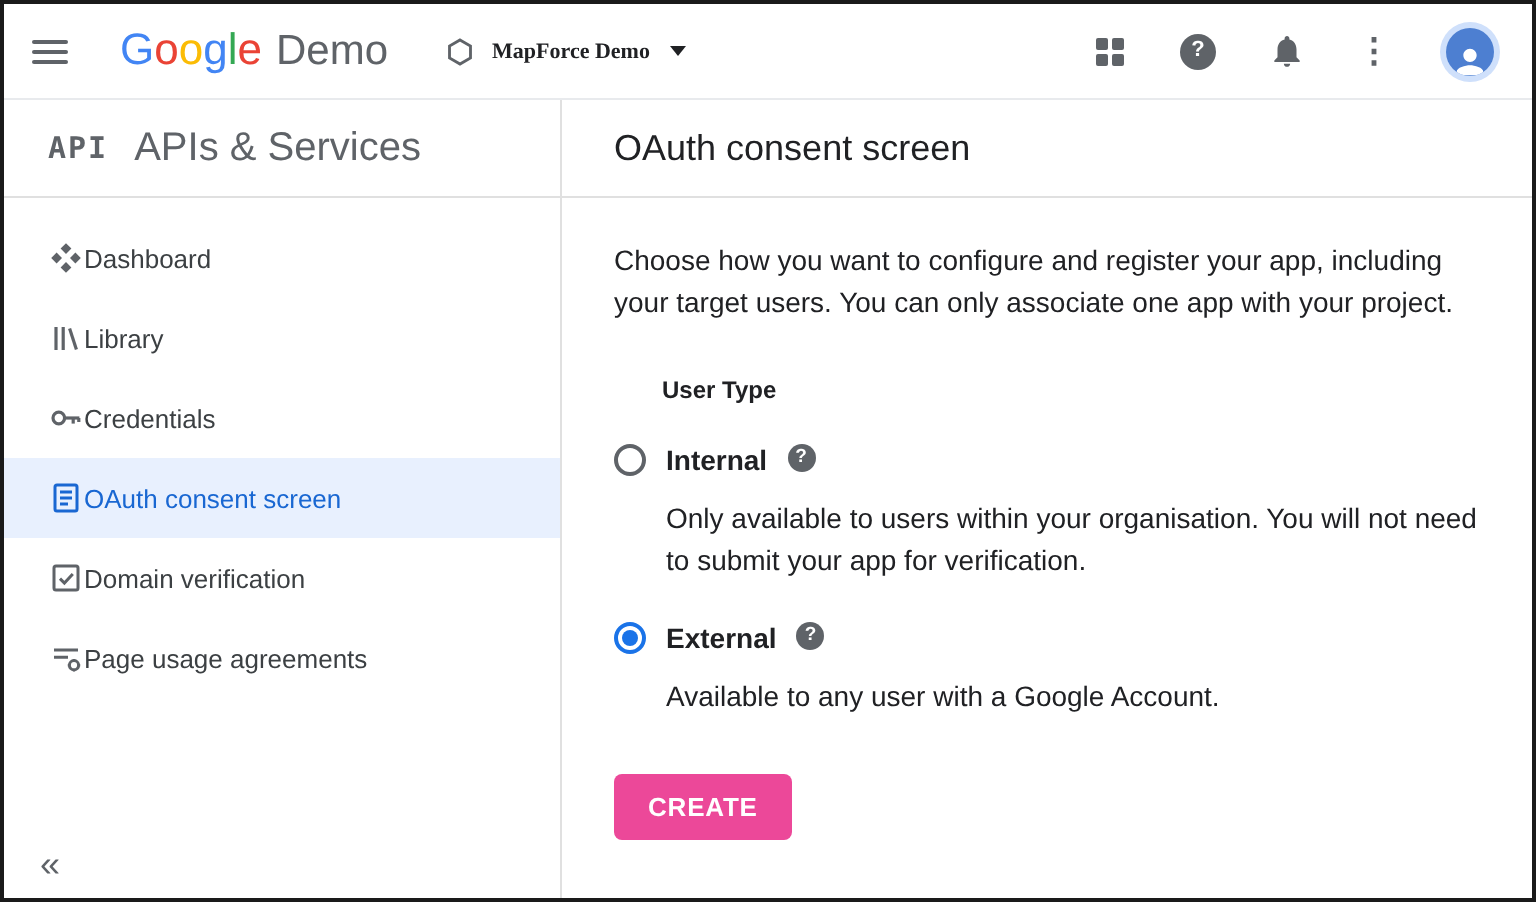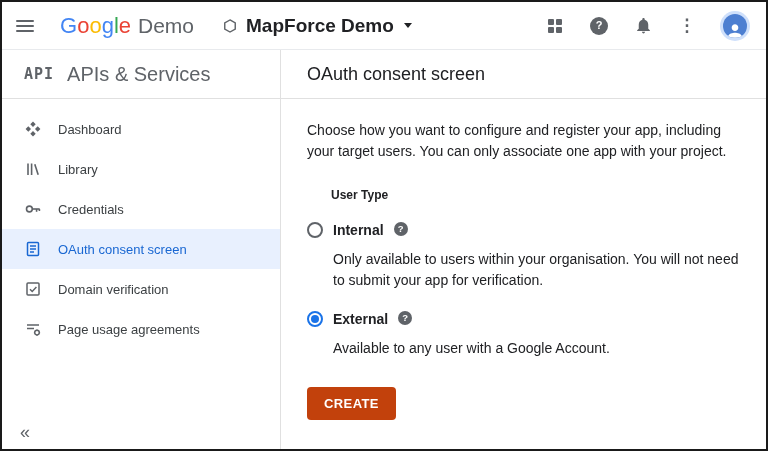--- a/index.html
+++ b/index.html
@@ -17,21 +17,21 @@
   .menu-btn span { display:block; width:18px; height:2px; background:#5f6368; border-radius:1px; }
 
   .logo { display:flex; align-items:baseline; margin-left:20px; cursor:pointer; user-select:none; }
   .logo .ltr { font-size:22px; line-height:1; }
   .c-blue { color:#4285F4; } .c-red { color:#EA4335; }
   .c-yellow { color:#FBBC05; } .c-green { color:#34A853; }
   .logo .suffix { font-size:21px; color:#5f6368; margin-left:7px; }
 
   .project-selector { display:flex; align-items:center; gap:8px; margin-left:28px;
                       cursor:pointer; }
-  .project-selector .pname { font-size:19px; font-weight:bold; color:#202124; }
+  .project-selector .pname { font-size:11px; font-weight:bold; color:#202124;font-family:Liberation Serif, serif; }
   .caret-down { width:0; height:0; border-left:4.5px solid transparent;
                 border-right:4.5px solid transparent; border-top:5.5px solid #202124; margin-left:2px; }
 
   .topbar-right { margin-left:auto; display:flex; align-items:center; gap:22px; }
   .icon-btn { width:22px; height:22px; display:flex; align-items:center; justify-content:center;
               cursor:pointer; color:#5f6368; }
   .help-chip { width:18px; height:18px; border-radius:50%; background:#5f6368; color:#fff;
                font-size:11px; font-weight:bold; display:flex; align-items:center;
                justify-content:center; line-height:1; }
   .more-vert { font-size:17px; font-weight:bold; color:#5f6368; letter-spacing:0; }
@@ -46,21 +46,21 @@
   
   .sidebar { width:279px; flex:0 0 auto; border-right:1px solid #e0e0e0; background:#fff;
              display:flex; flex-direction:column; position:relative; }
   .sidebar-header { height:49px; flex:0 0 auto; display:flex; align-items:center; gap:13px;
                     padding-left:22px; border-bottom:1px solid #e0e0e0; }
   .api-badge { font-family:"DejaVu Sans Mono", monospace; font-size:15px; font-weight:bold;
                letter-spacing:1px; color:#5f6368; }
   .sidebar-title { font-size:20px; color:#5f6368; }
 
   .nav { padding-top:10px; }
-  .nav-item { height:40px; display:flex; align-items:center; gap:16px; padding-left:22px;
+  .nav-item { height:40px; display:flex; align-items:center; padding-left:22px;
               font-size:13px; color:#3c4043; cursor:pointer; }
   .nav-item .nav-icon { width:18px; height:18px; flex:0 0 auto; display:flex;
                         align-items:center; justify-content:center; color:#5f6368; }
   .nav-item.selected { background:#e8f0fe; color:#1967d2; }
   .nav-item.selected .nav-icon { color:#1967d2; }
 
   .collapse-btn { position:absolute; left:18px; bottom:8px; font-size:18px; color:#5f6368;
                   cursor:pointer; line-height:1; }
 
   
@@ -80,21 +80,21 @@
   .radio.checked { border-color:#1a73e8; }
   .radio.checked::after { content:""; position:absolute; left:2px; top:2px; width:8px;
                           height:8px; border-radius:50%; background:#1a73e8; }
   .option-label { font-size:14px; font-weight:bold; color:#202124; cursor:pointer; }
   .help-chip-sm { width:14px; height:14px; border-radius:50%; background:#5f6368; color:#fff;
                   font-size:9.5px; font-weight:bold; display:flex; align-items:center;
                   justify-content:center; line-height:1; cursor:pointer; }
   .option-desc { margin:11px 0 0 26px; font-size:14px; line-height:1.5; color:#202124;
                  max-width:474px; }
 
-  .create-btn { margin-top:28px; background:#c2410c; color:#fff; border:none; border-radius:4px;
+  .create-btn { margin-top:28px; background:#ec4899; color:#fff; border:none; border-radius:4px;
                 padding:9px 17px; font-size:13px; font-weight:bold; letter-spacing:0.4px;
                 font-family:"Liberation Sans", sans-serif; cursor:pointer; }
 </style>
 </head>
 <body>
 
 <div class="screen">
 
   <div class="topbar">
     <div class="menu-btn">

